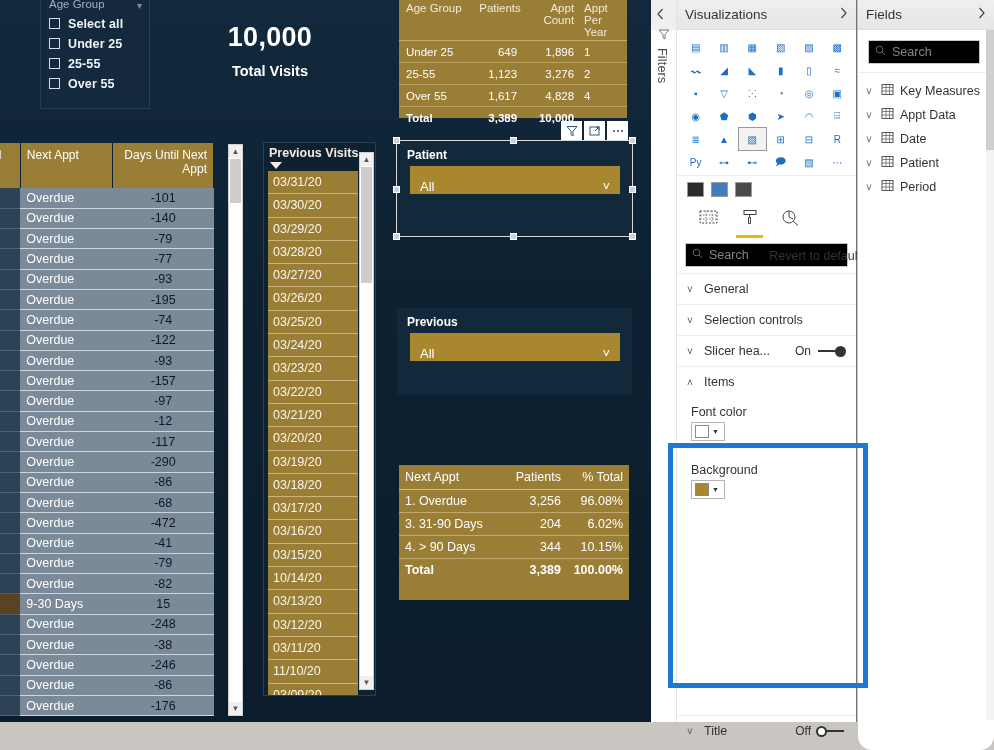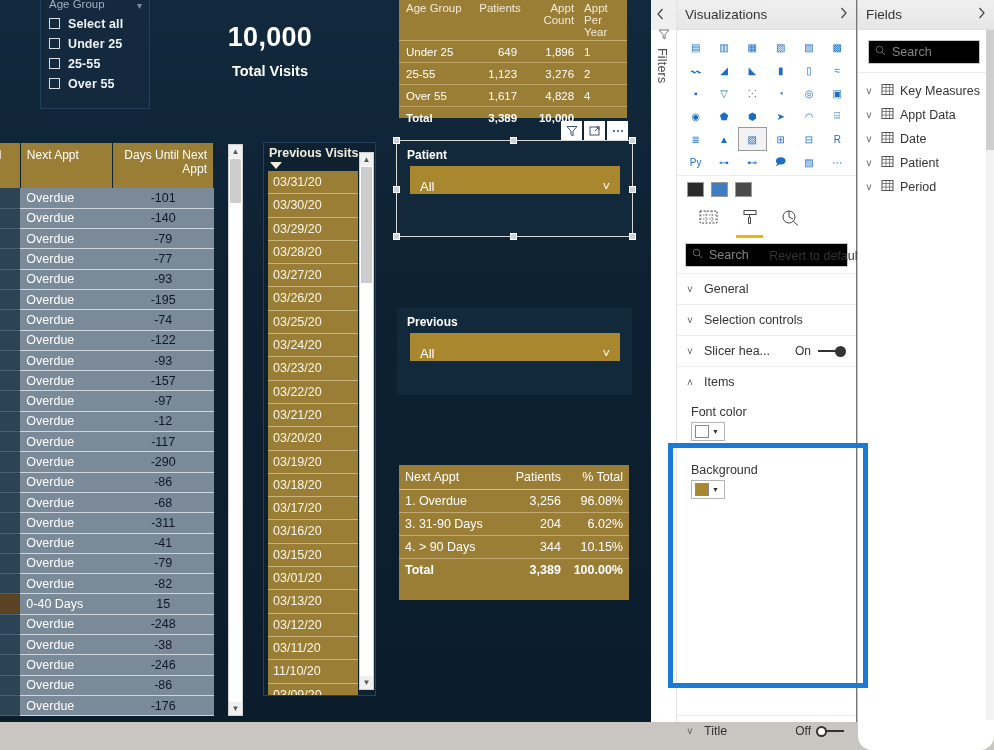--- a/index.html
+++ b/index.html
@@ -460,40 +460,40 @@
             <td class="c2">-86</td>
           </tr>
           <tr>
             <td class="c0"></td>
             <td class="c1">Overdue</td>
             <td class="c2">-68</td>
           </tr>
           <tr>
             <td class="c0"></td>
             <td class="c1">Overdue</td>
-            <td class="c2">-311</td>
+            <td class="c2">-472</td>
           </tr>
           <tr>
             <td class="c0"></td>
             <td class="c1">Overdue</td>
             <td class="c2">-41</td>
           </tr>
           <tr>
             <td class="c0"></td>
             <td class="c1">Overdue</td>
             <td class="c2">-79</td>
           </tr>
           <tr>
             <td class="c0"></td>
             <td class="c1">Overdue</td>
             <td class="c2">-82</td>
           </tr>
           <tr>
             <td class="c0 hl"></td>
-            <td class="c1">0-40 Days</td>
+            <td class="c1">9-30 Days</td>
             <td class="c2">15</td>
           </tr>
           <tr>
             <td class="c0"></td>
             <td class="c1">Overdue</td>
             <td class="c2">-248</td>
           </tr>
           <tr>
             <td class="c0"></td>
             <td class="c1">Overdue</td>
@@ -537,21 +537,21 @@
         <div class="it">03/24/20</div>
         <div class="it">03/23/20</div>
         <div class="it">03/22/20</div>
         <div class="it">03/21/20</div>
         <div class="it">03/20/20</div>
         <div class="it">03/19/20</div>
         <div class="it">03/18/20</div>
         <div class="it">03/17/20</div>
         <div class="it">03/16/20</div>
         <div class="it">03/15/20</div>
-        <div class="it">03/01/20</div>
+        <div class="it">10/14/20</div>
         <div class="it">03/13/20</div>
         <div class="it">03/12/20</div>
         <div class="it">03/11/20</div>
         <div class="it">11/10/20</div>
         <div class="it">03/09/20</div>
       </div>
   </div>
   <div class="vsb" style="left:359px; top:152px; height:538px;">
     <div class="arw up">▲</div>
     <div class="thumb" style="top:14px; height:116px;"></div>

